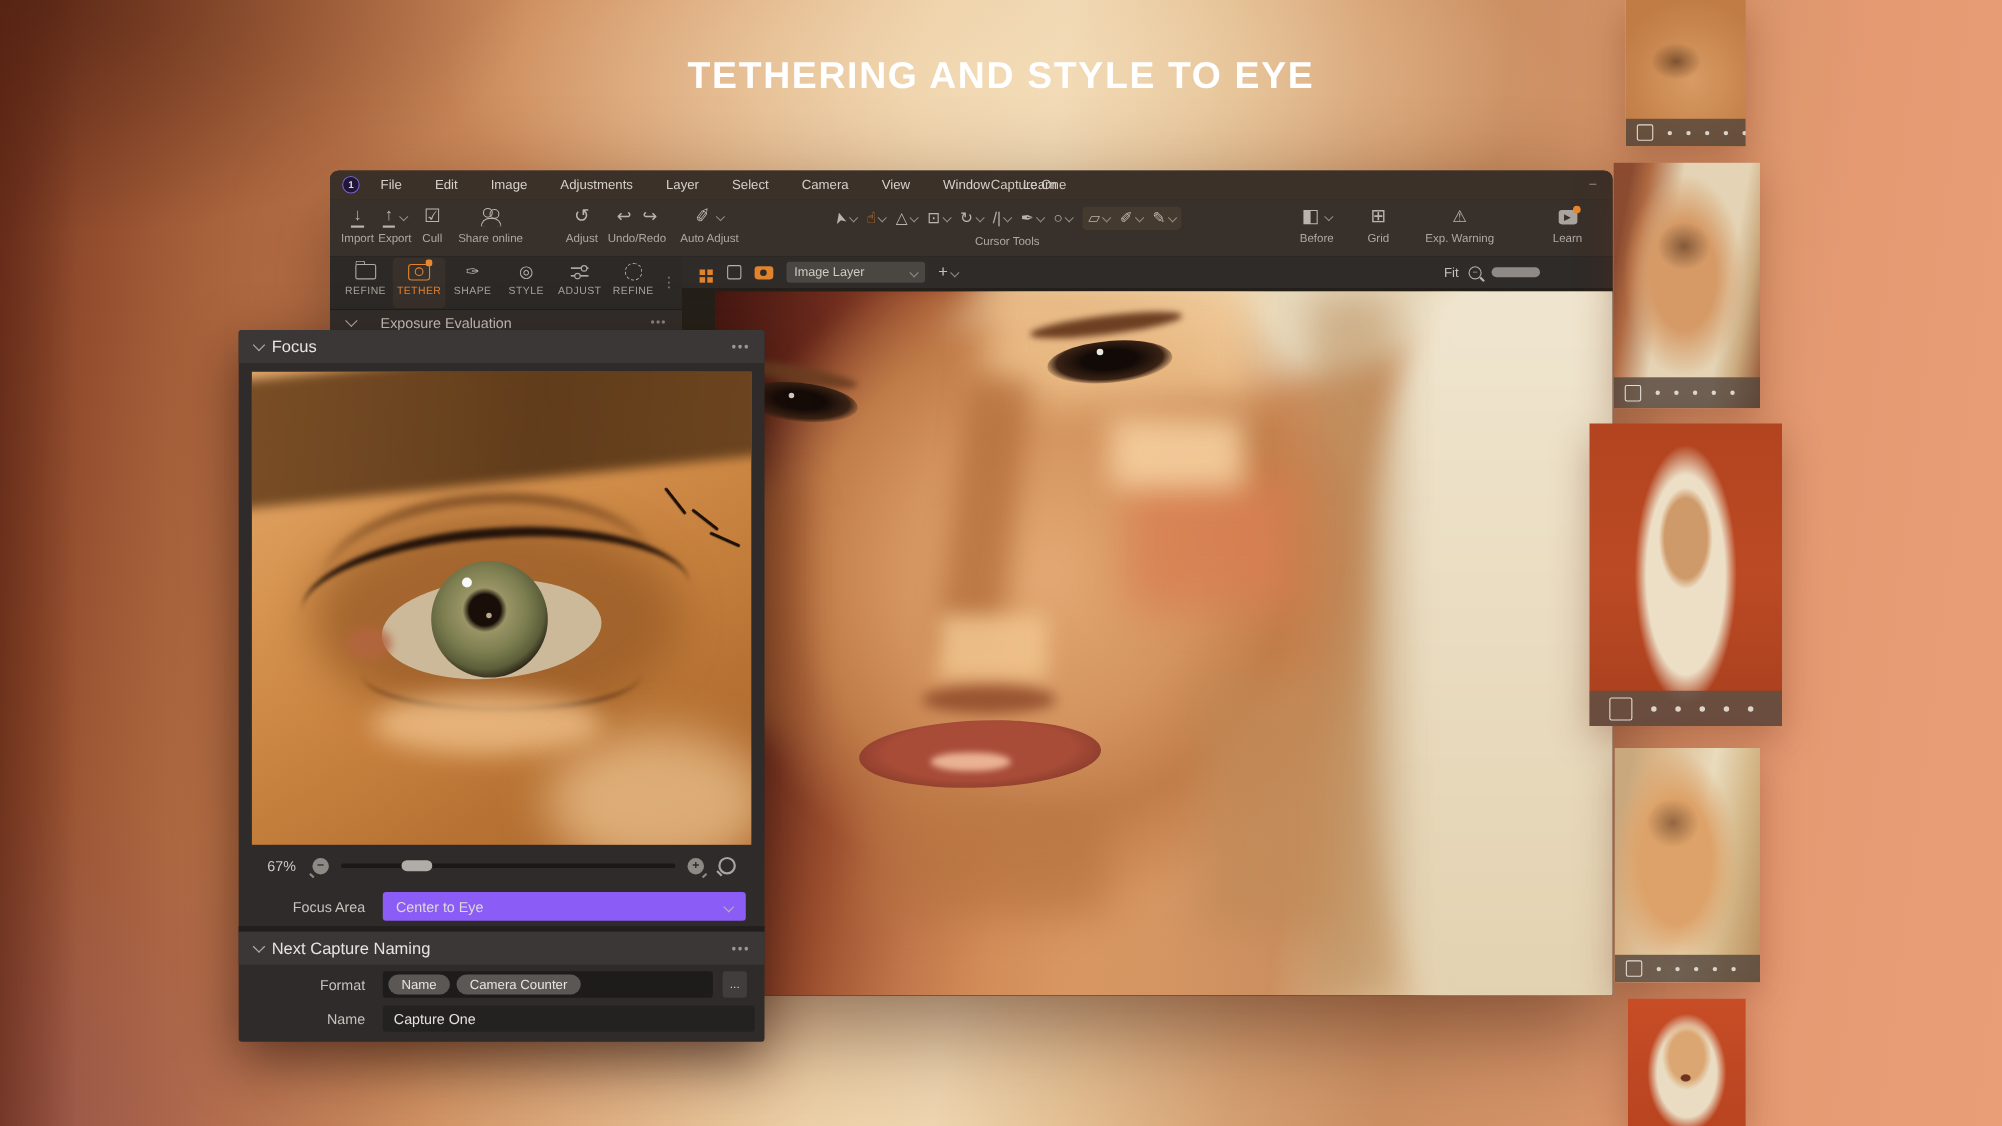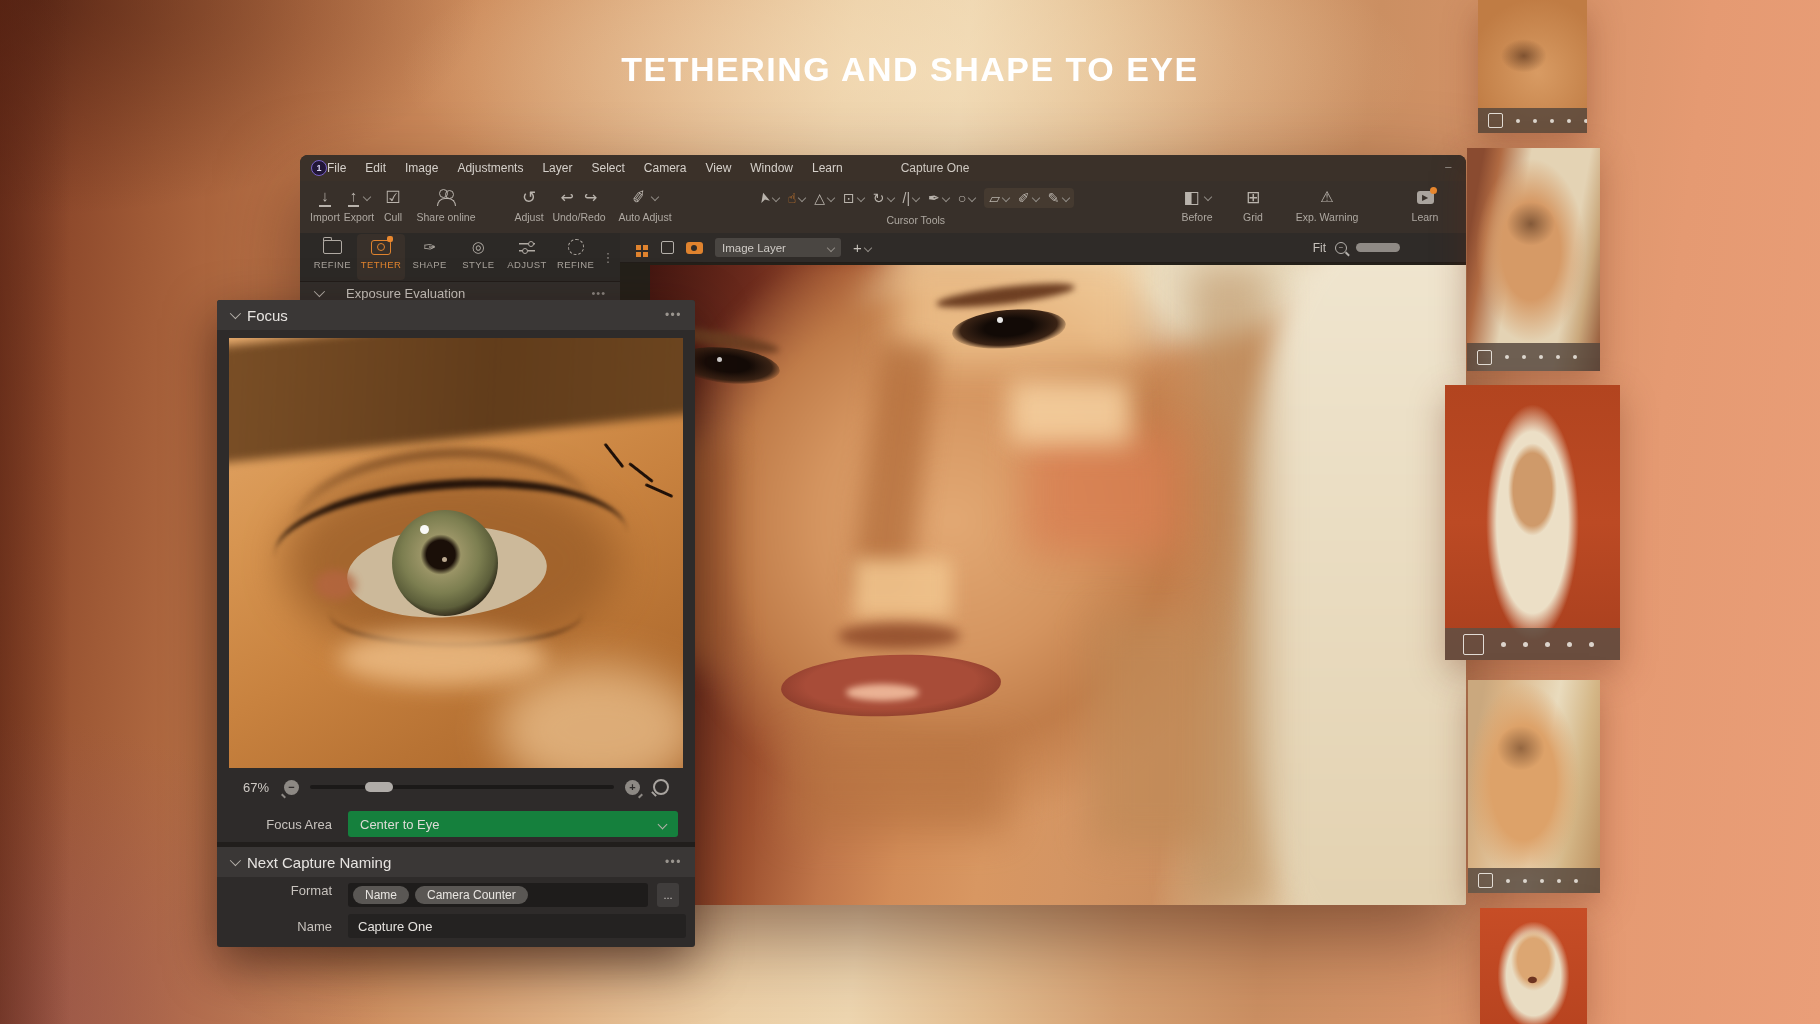--- a/index.html
+++ b/index.html
@@ -19,21 +19,21 @@
 
   
   .appwin{position:absolute;left:300px;top:155px;width:1166px;height:750px;
     background:#272320;border-radius:8px 8px 2px 2px;overflow:hidden;
     box-shadow:0 30px 80px rgba(55,18,8,.5);}
   .menubar{position:absolute;left:0;top:0;width:100%;height:26px;background:#3b3129;
     display:flex;align-items:center;color:#d6d1cb;font-size:12px;}
   .logo{width:14px;height:14px;margin-left:11px;border-radius:50%;background:#211636;
     border:1.5px solid #7a62c8;color:#d9d4f2;font-size:9px;font-weight:700;
     display:flex;align-items:center;justify-content:center;flex:0 0 auto;}
-  .menus{display:flex;gap:19px;}
+  .menus{display:flex;gap:30px;margin-left:19px;}
   .menus span{cursor:default;}
   .win-title{position:absolute;left:560px;width:150px;text-align:center;color:#cfc9c2;}
   .win-min{position:absolute;right:14px;top:0;color:#8f8a84;font-size:13px;line-height:26px;}
 
   .toolbar{position:absolute;left:0;top:26px;width:100%;height:52px;background:#38302a;
     border-bottom:1px solid #221d19;color:#b5afa8;}
   .tgroup{position:absolute;top:4px;display:flex;align-items:flex-start;}
   .tbtn{display:flex;flex-direction:column;align-items:center;min-width:34px;}
   .tbtn .ic{height:24px;display:flex;align-items:center;justify-content:center;font-size:17px;color:#b9b3ac;gap:2px;}
   .tbtn .lb{font-size:10.5px;margin-top:2px;color:#aea8a1;white-space:nowrap;}
@@ -152,25 +152,25 @@
   .magf{width:15px;height:15px;border-radius:50%;background:#8d8984;position:relative;color:#2e2b2a;
     display:flex;align-items:center;justify-content:center;font-size:11px;font-weight:700;flex:0 0 auto;}
   .magf::after{content:"";position:absolute;width:5px;height:2px;background:#8d8984;bottom:-2px;left:-3px;transform:rotate(45deg);}
   .magf.plus::after{left:auto;right:-3px;transform:rotate(-45deg);}
   .ztrack{flex:1;height:4px;background:#1b1918;border-radius:2px;position:relative;}
   .zhandle{position:absolute;left:18%;top:-3px;width:28px;height:10px;background:#b0aca8;border-radius:5px;}
   .magsearch{width:12px;height:12px;border:2px solid #a9a49f;border-radius:50%;position:relative;flex:0 0 auto;margin-left:2px;}
   .magsearch::after{content:"";position:absolute;width:6px;height:2px;background:#a9a49f;bottom:-2px;left:-4px;transform:rotate(45deg);}
   .arearow{height:36px;display:flex;align-items:center;padding:0 17px 0 0;}
   .flabel{width:115px;text-align:right;margin-right:16px;flex:0 0 auto;color:#c7c2bd;}
-  .fselect{flex:1;height:26px;background:#15803d;border-radius:3px;display:flex;align-items:center;
+  .fselect{flex:1;height:26px;background:#8b5cf6;border-radius:3px;display:flex;align-items:center;
     padding:0 12px;color:#dedbd7;}
   .fselect .chev{margin-left:auto;width:6px;height:6px;border-color:#b5b0aa;}
   .pdivider{height:5px;background:#211e1c;}
-  .formrow{display:flex;align-items:flex-start;margin-top:6px;}
+  .formrow{display:flex;align-items:center;margin-top:6px;}
   .tokfield{width:300px;height:24px;background:#1e1c1b;border-radius:3px;display:flex;align-items:center;gap:6px;padding:0 5px;box-sizing:border-box;}
   .token{background:#5a5754;border-radius:10px;height:18px;display:flex;align-items:center;padding:0 12px;
     color:#e8e5e1;font-size:12px;white-space:nowrap;}
   .morebtn{width:22px;height:24px;background:#403d3c;border-radius:3px;margin-left:9px;color:#cfcac5;
     display:flex;align-items:center;justify-content:center;font-size:11px;}
   .namerow{display:flex;align-items:center;margin-top:7px;padding-bottom:9px;}
   .namefield{width:338px;height:24px;background:#242221;border-radius:3px;display:flex;align-items:center;
     padding:0 10px;color:#e5e2de;box-sizing:border-box;}
 
   
@@ -202,21 +202,21 @@
     background:radial-gradient(ellipse 6% 4% at 49% 62%,#6e3420 0 60%,transparent 80%),
       radial-gradient(ellipse 27% 34% at 50% 45%,#dca672 0 55%,transparent 78%),
       radial-gradient(ellipse 42% 58% at 50% 58%,#e9dcc2 0 60%,transparent 80%),
       linear-gradient(180deg,#c74d26,#b84420);}
 </style>
 </head>
 <body>
 
 <div class="stage">
 
-  <h1 class="hero-title">TETHERING AND SHAPE TO EYE</h1>
+  <h1 class="hero-title">TETHERING AND STYLE TO EYE</h1>
 
   <div class="appwin">
 
     <div class="menubar">
       <span class="logo">1</span>
       <span class="menus">
         <span>File</span>
         <span>Edit</span>
         <span>Image</span>
         <span>Adjustments</span>

